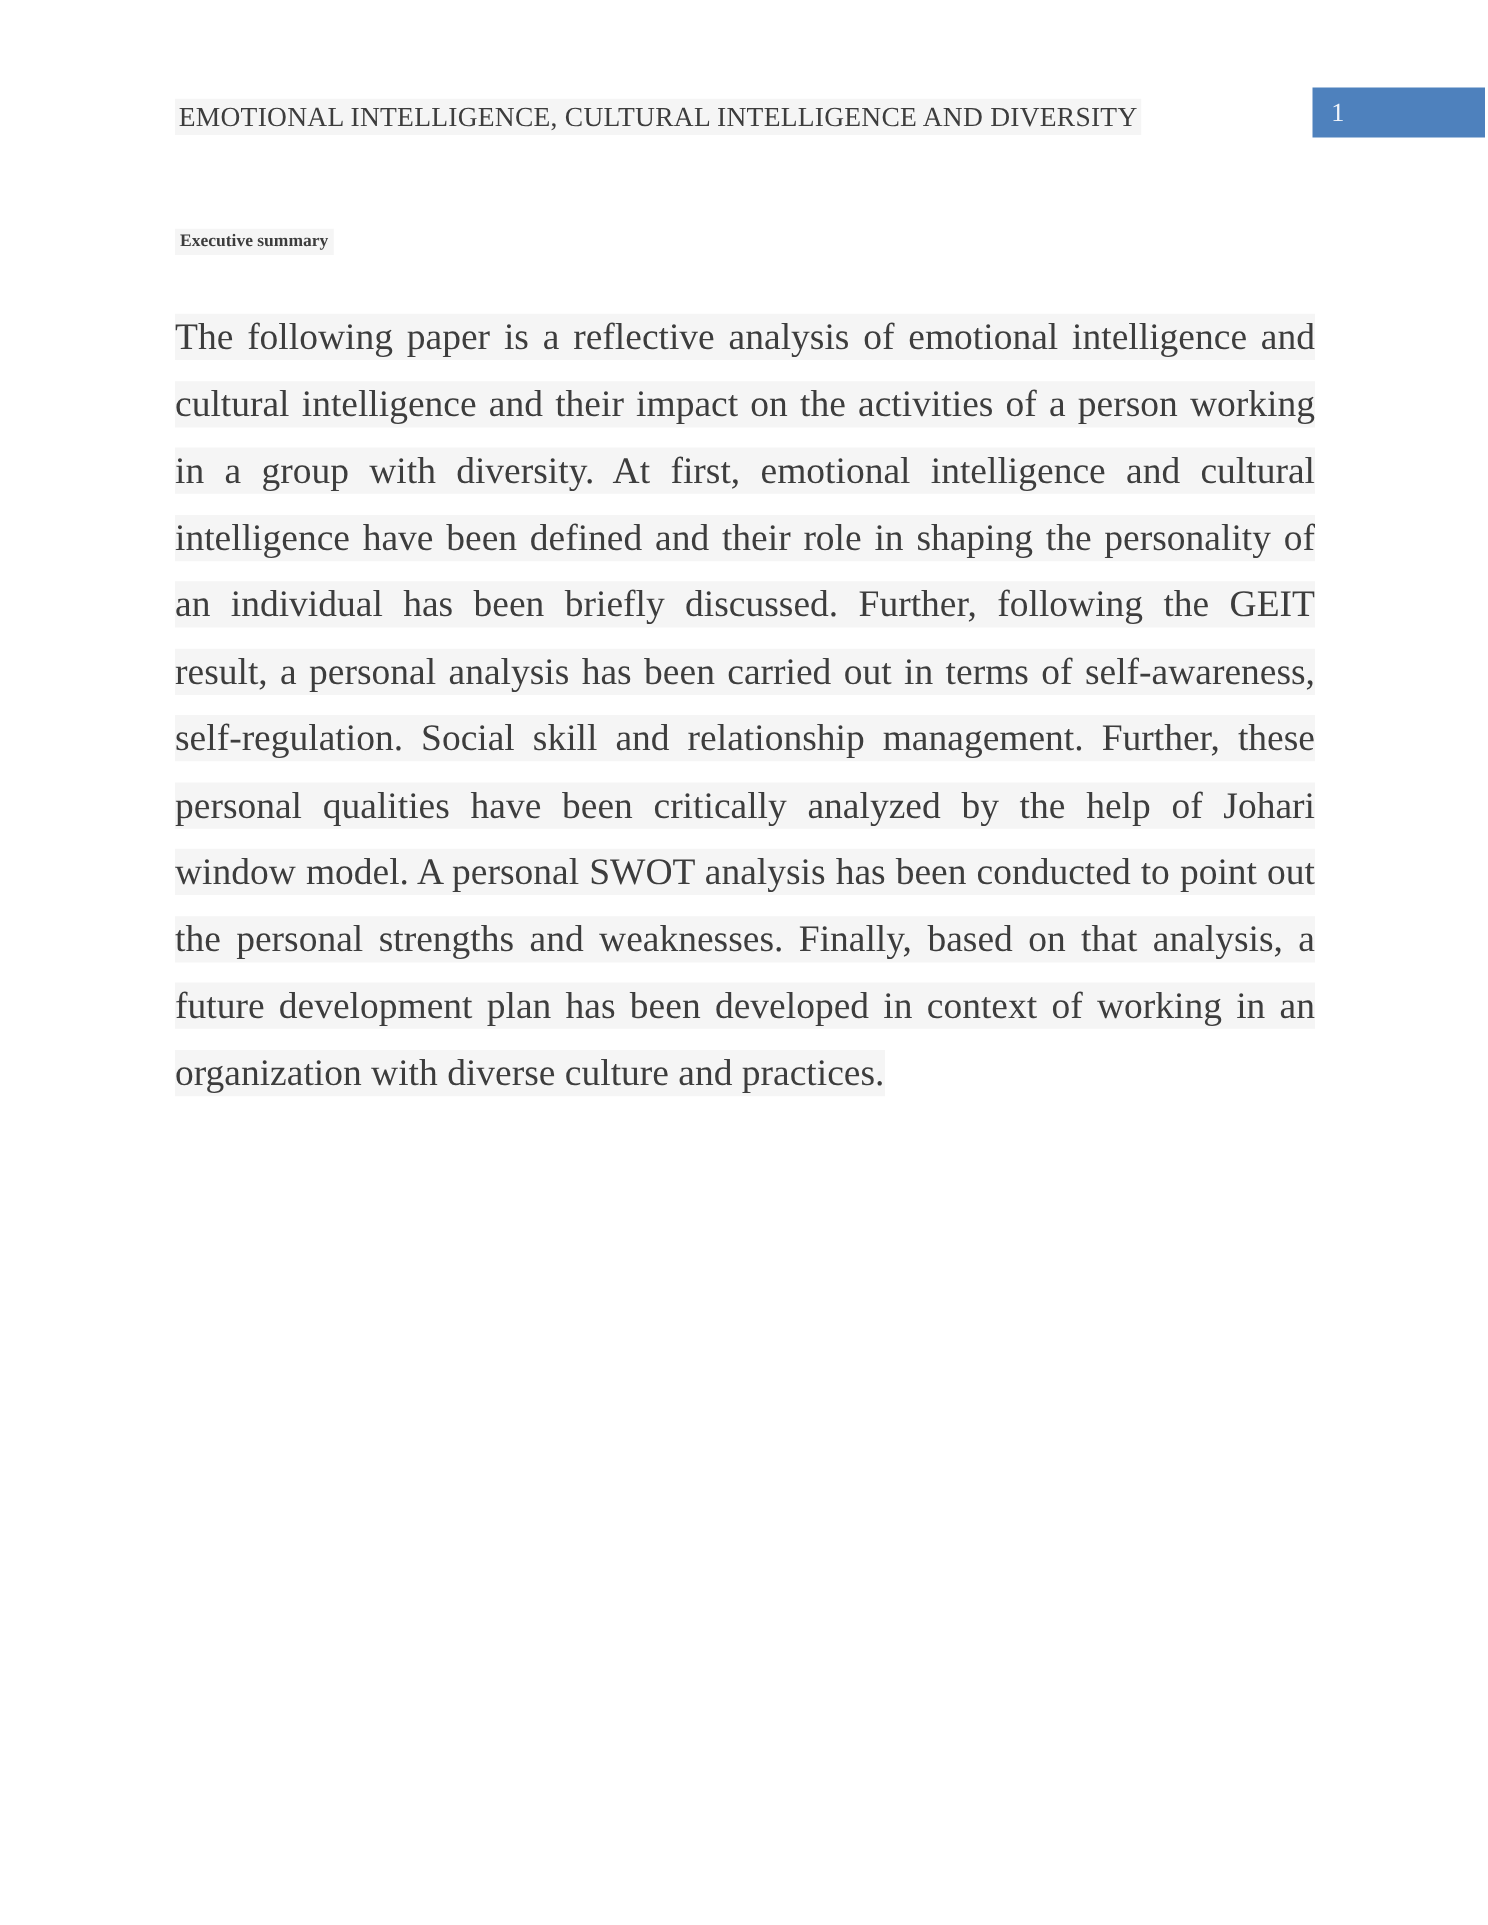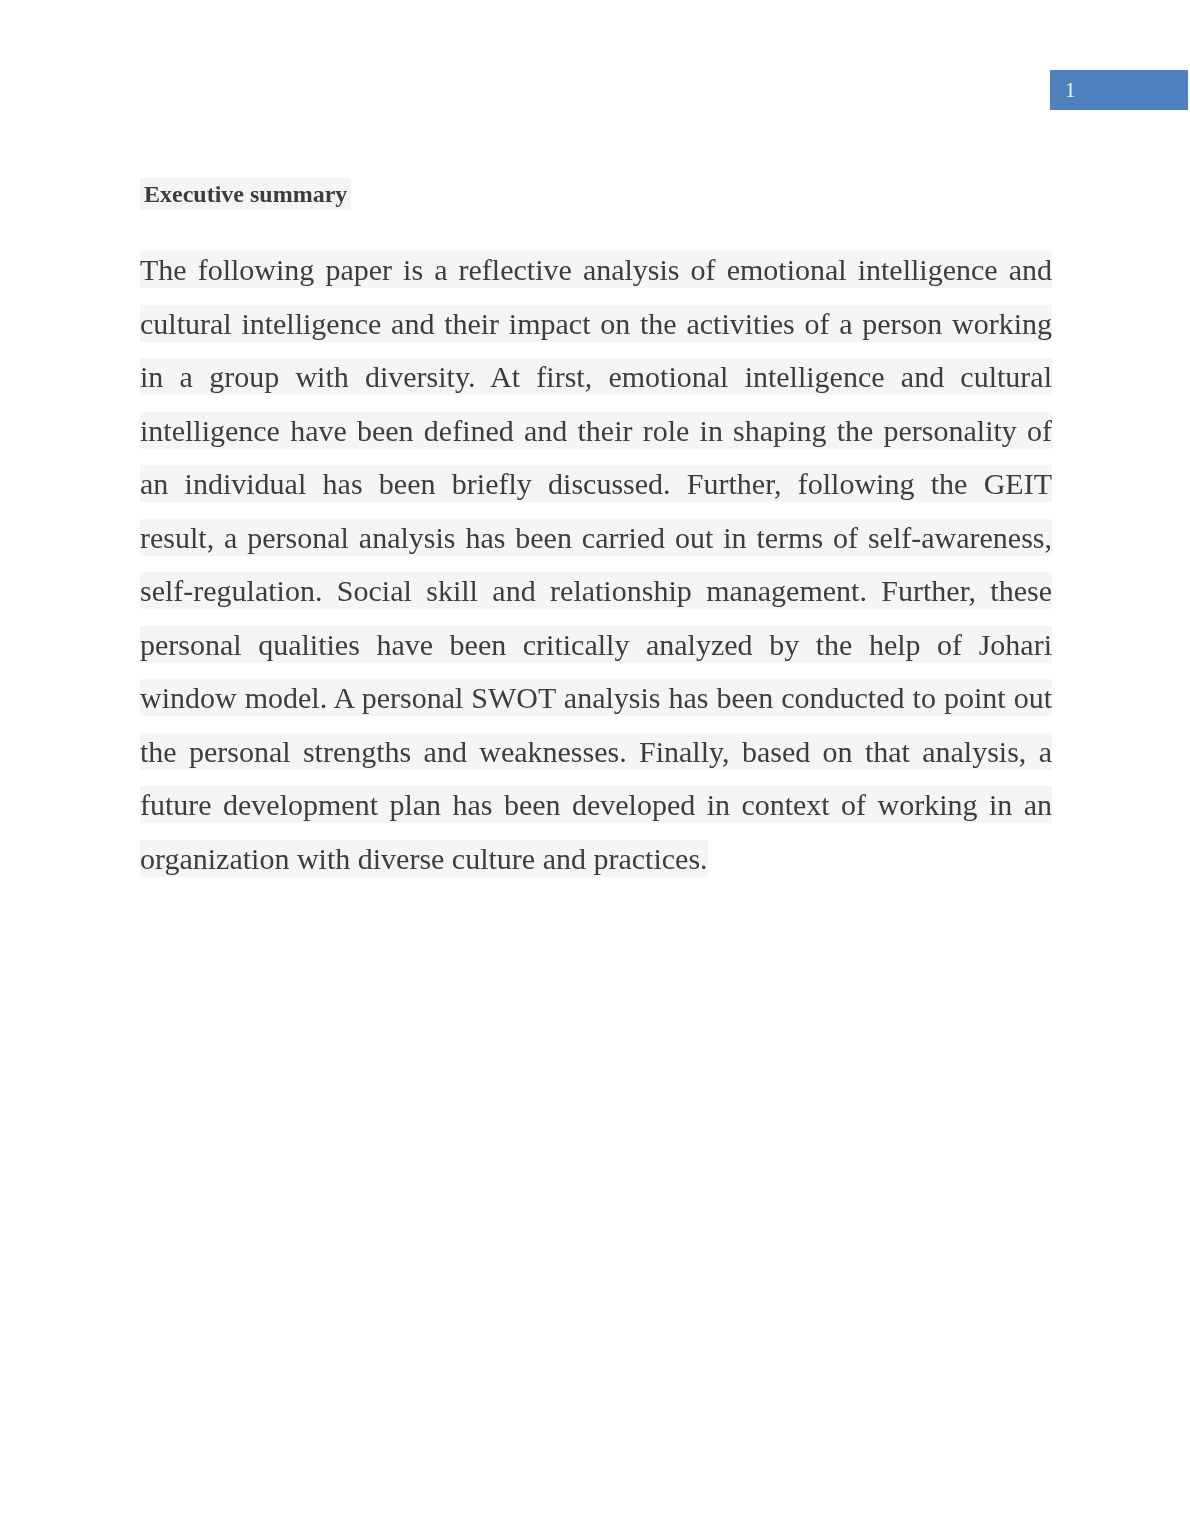--- a/index.html
+++ b/index.html
@@ -48,21 +48,21 @@
     font-size: 21px;
     display: flex;
     align-items: center;
     padding-left: 15px;
   }
   .section-heading {
     position: absolute;
     left: 140px;
     top: 180px;
     margin: 0;
-    font-size: 24px;
+    font-size: 14px;
     font-weight: bold;
     line-height: 28px;
     white-space: nowrap;
     text-align: center;
   }
   .section-heading .hl { padding: 3px 4px; }
   .body-paragraph {
     position: absolute;
     left: 140px;
     top: 243px;
@@ -72,20 +72,23 @@
     line-height: 53.5px;
     text-align: justify;
   }
   .body-paragraph .hl { padding: 2px 0; }
 </style>
 </head>
 <body>
 
 <div class="page">
 
+  <div class="running-head">
+    <span class="hl">EMOTIONAL INTELLIGENCE, CULTURAL INTELLIGENCE AND DIVERSITY</span>
+  </div>
 
   <div class="page-number-box">
     <span>1</span>
   </div>
 
   <h2 class="section-heading">
     <span class="hl">Executive summary</span>
   </h2>
 
   <p class="body-paragraph">

